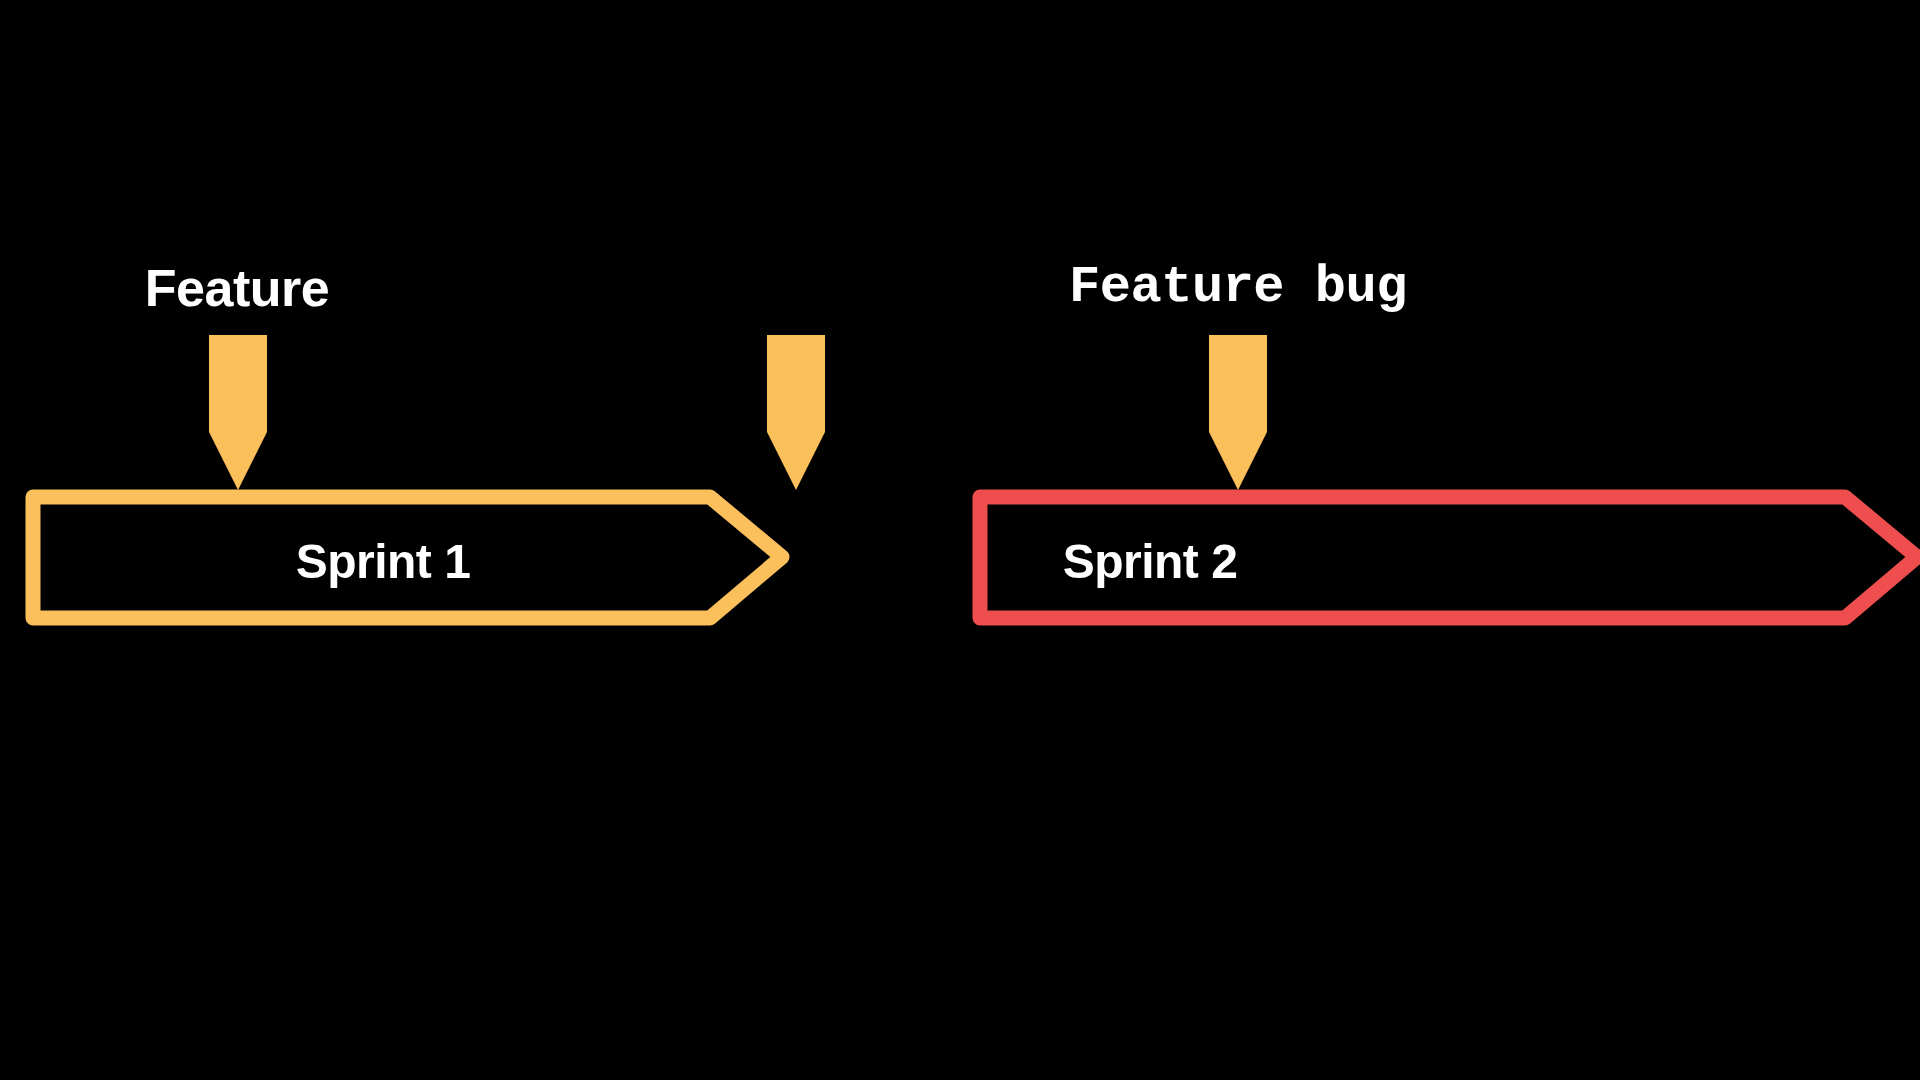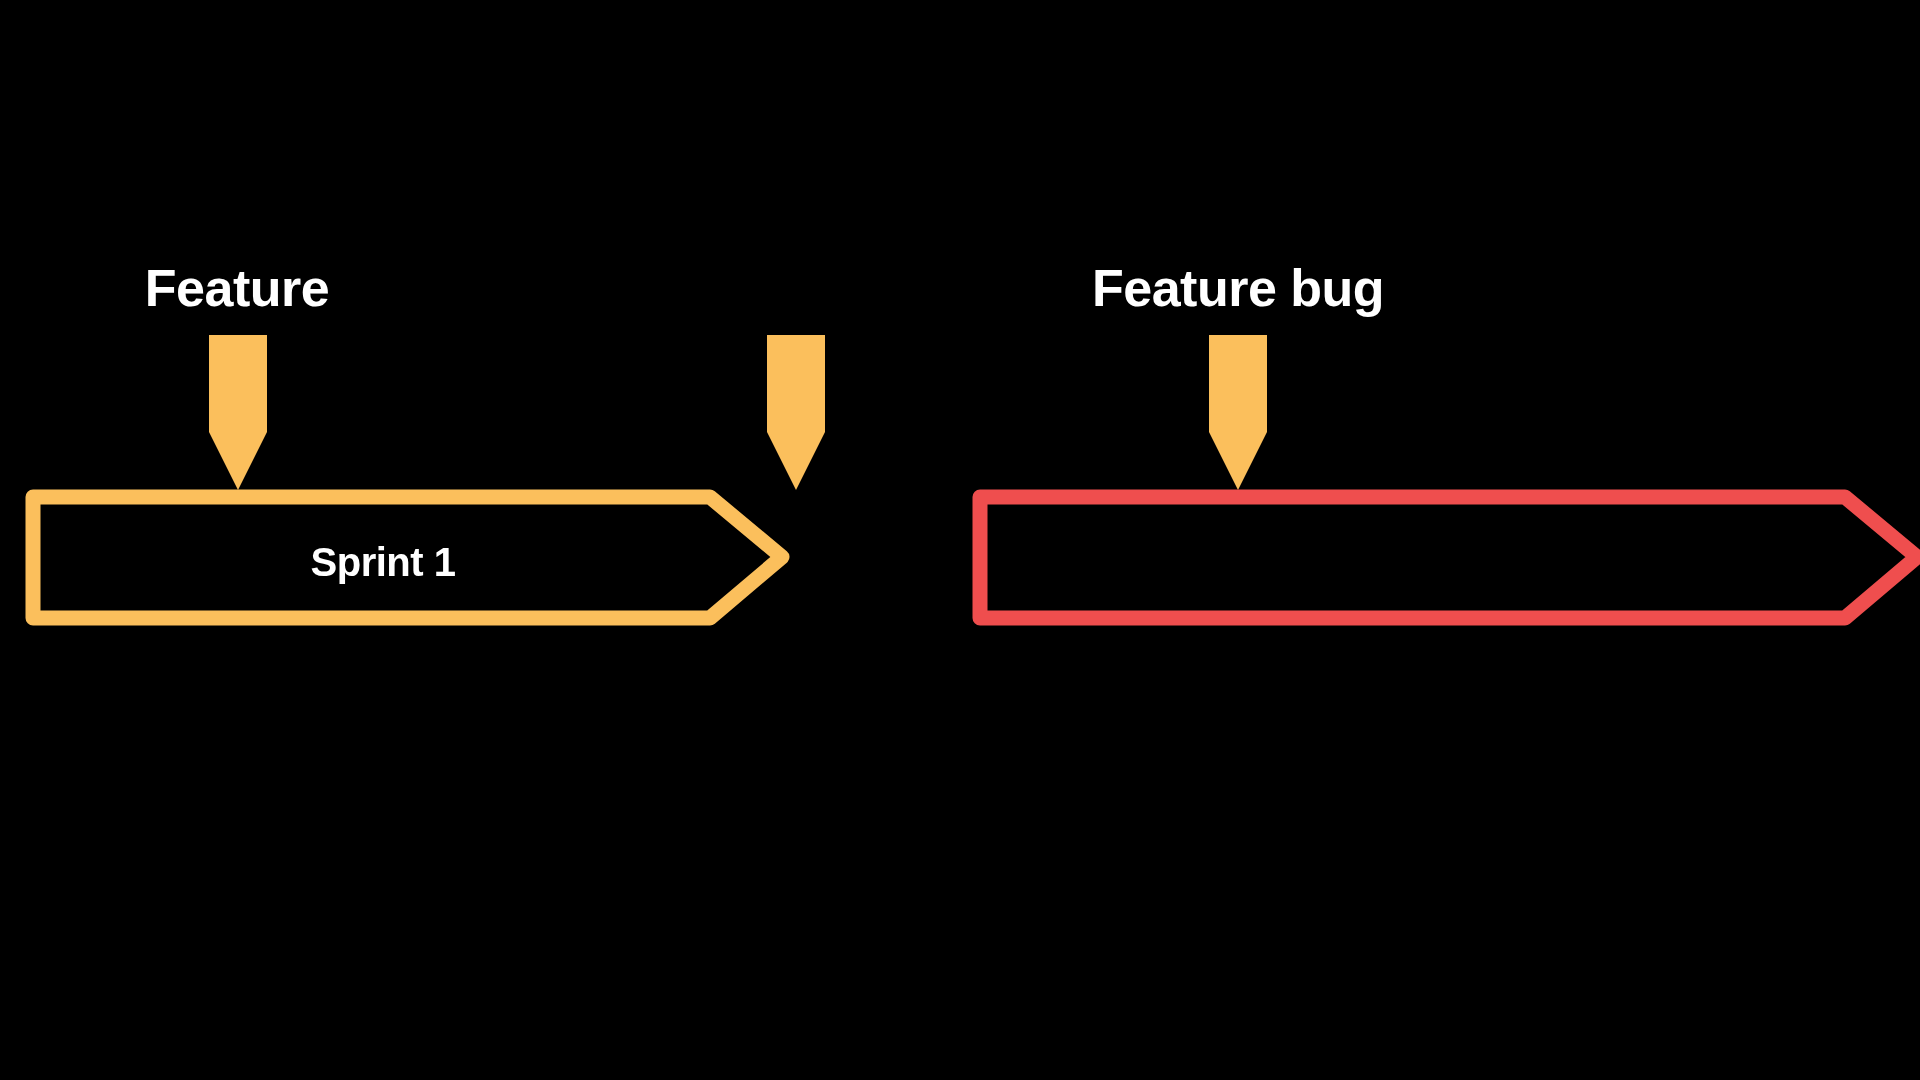--- a/index.html
+++ b/index.html
@@ -38,21 +38,21 @@
     line-height: 1;
     white-space: nowrap;
     transform: translateX(-50%);
     letter-spacing: -0.5px;
   }
   .bar-label {
     position: absolute;
     color: #ffffff;
     font-family: "Liberation Sans", sans-serif;
     font-weight: bold;
-    font-size: 40px;
+    font-size: 48px;
     line-height: 1;
     white-space: nowrap;
     transform: translate(-50%, -50%);
     letter-spacing: -0.5px;
   }
 </style>
 </head>
 <body>
 
 <div id="stage">
@@ -76,18 +76,19 @@
              L 1845 497
              L 1917 557
              L 1845 618
              L 980 618
              Z" fill="none" stroke="#EF4E4E" stroke-width="15" stroke-linejoin="round" stroke-linecap="round"></path>
   </svg>
 
   <div class="marker-label" style="left:237px; top:262px;">Feature</div>
 
 
-  <div class="marker-label" style="left:1238px; top:262px;">Feature bug</div>
+  <div class="marker-label" style="left:1238px; top:262px;font-family:Liberation Mono, monospace;">Feature bug</div>
 
   <div class="bar-label" style="left:383px; top:562px;">Sprint 1</div>
 
+  <div class="bar-label" style="left:1150px; top:562px;">Sprint 2</div>
 
 </div>
 
 </body></html>

